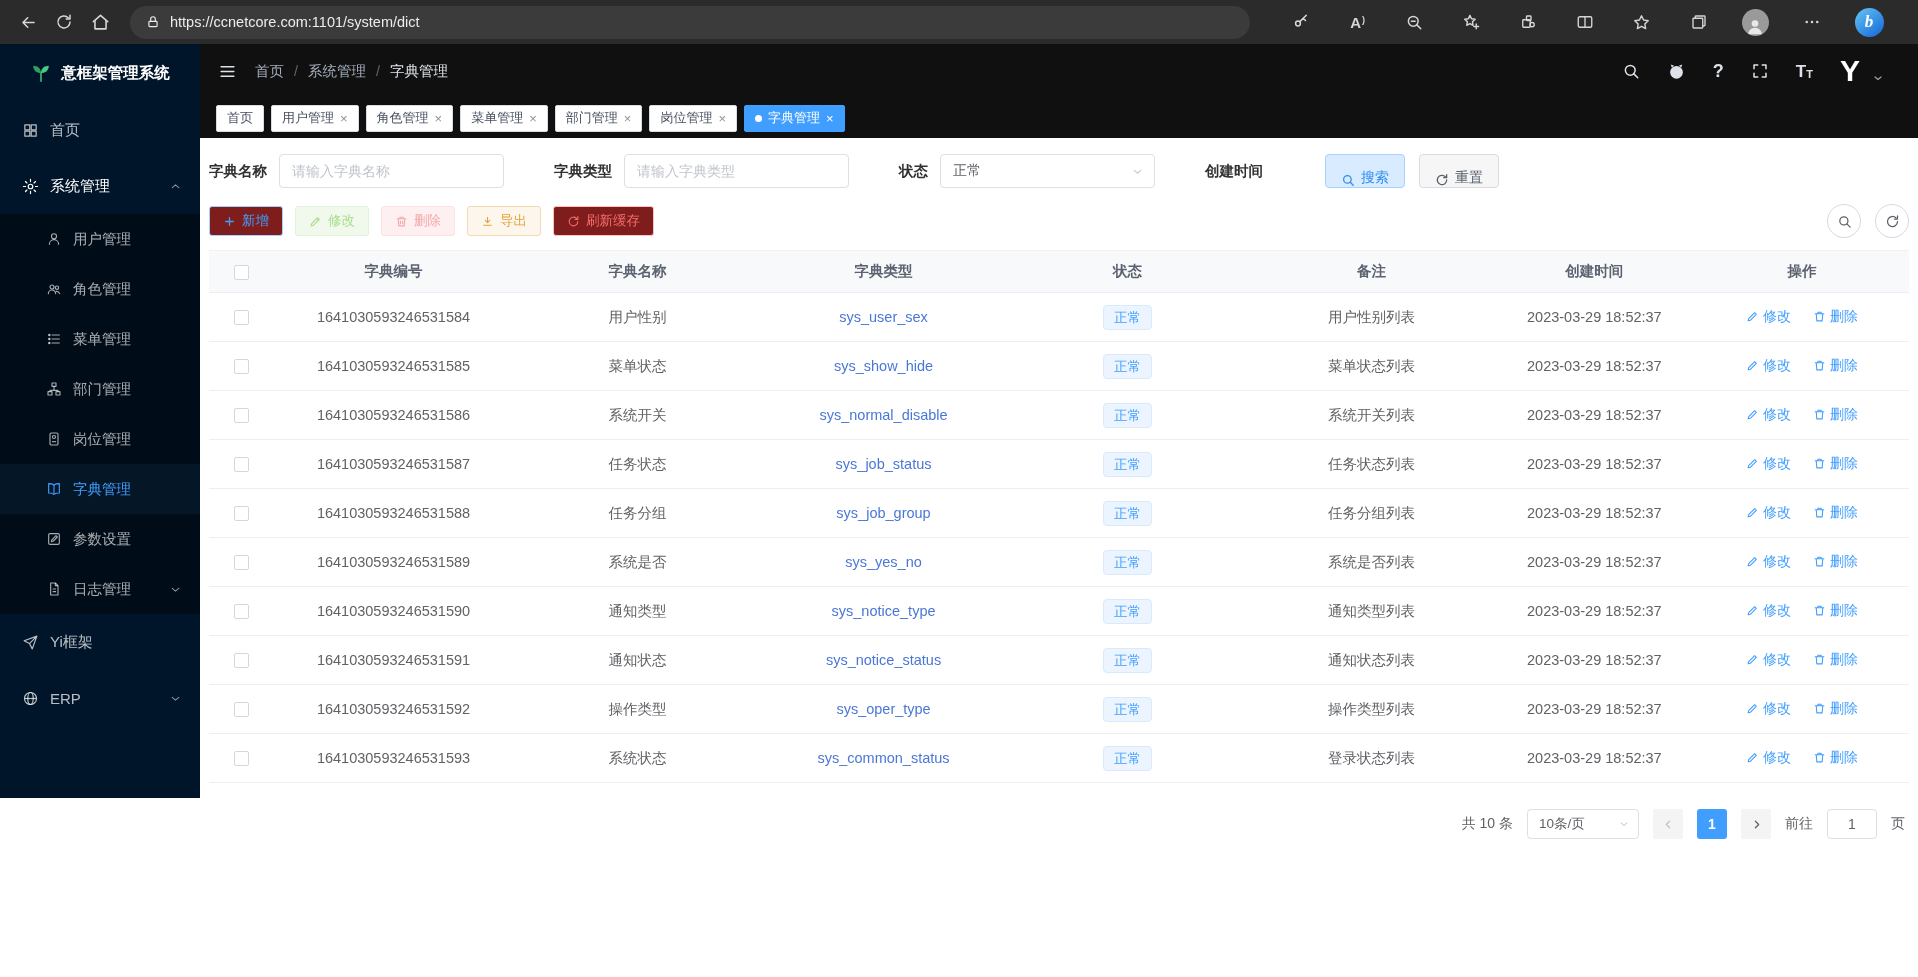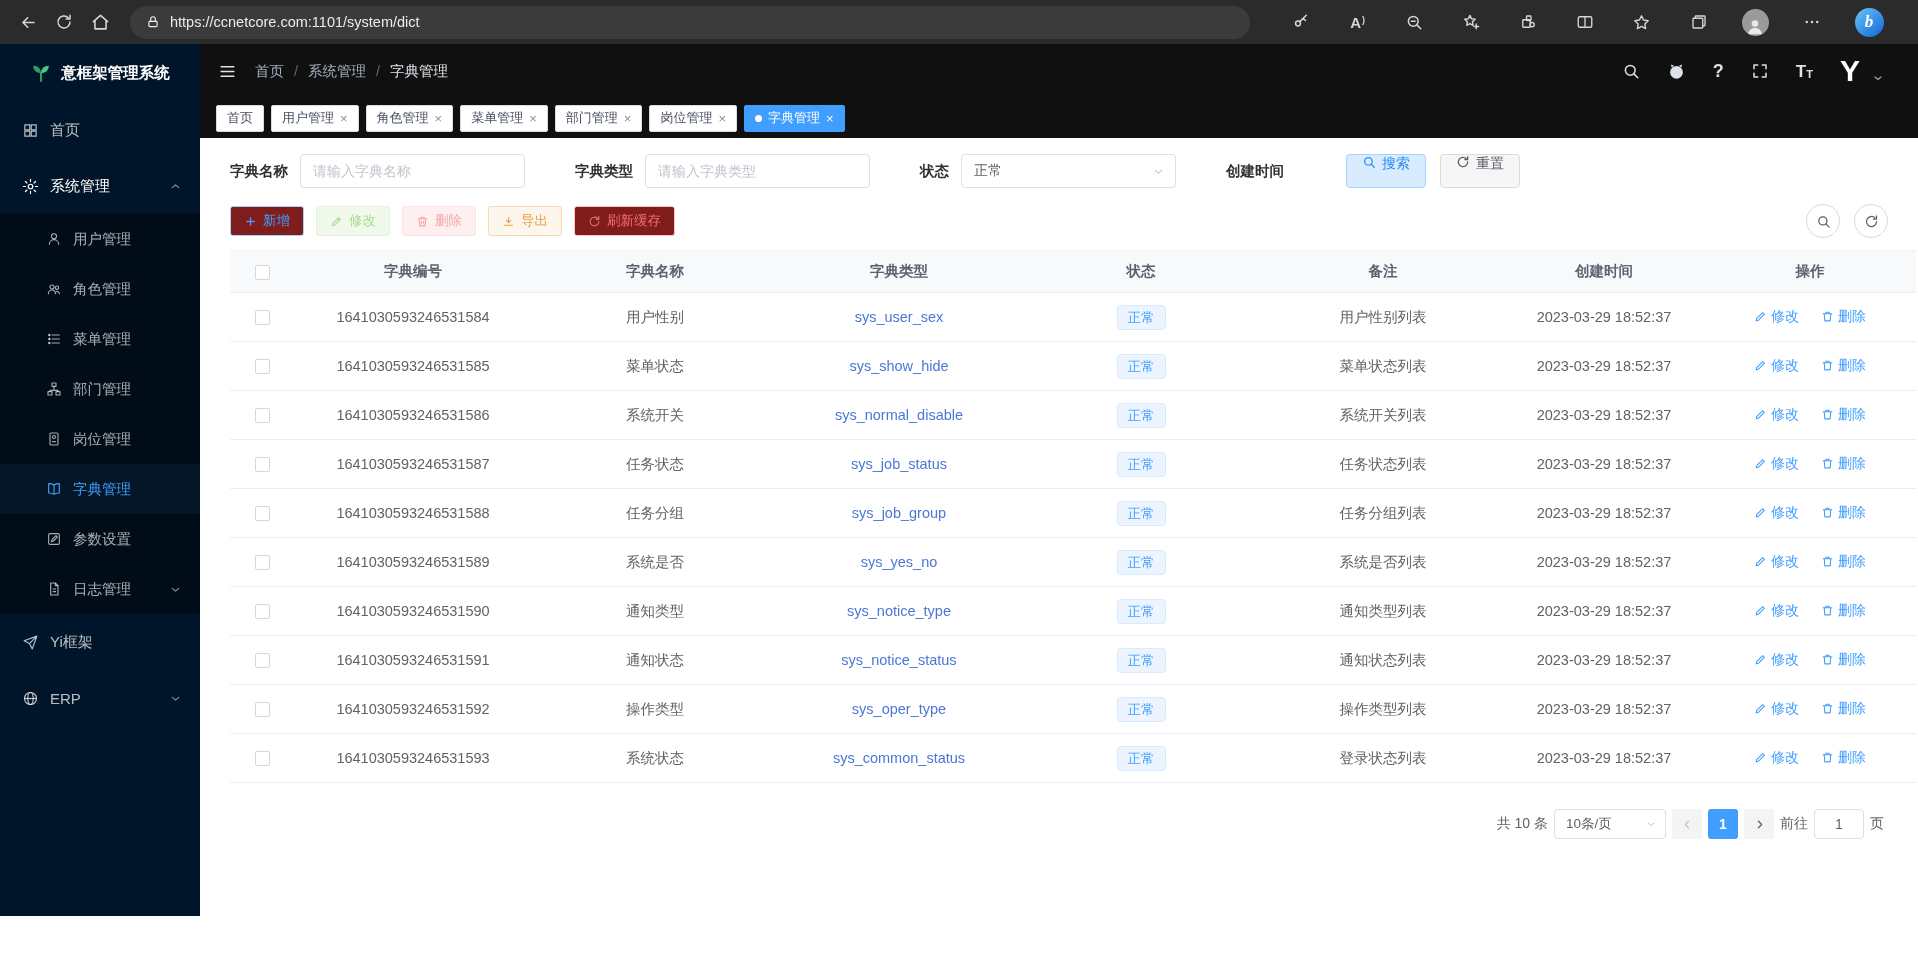--- a/index.html
+++ b/index.html
@@ -14,21 +14,21 @@
 .cbtn{width:36px;height:36px;border-radius:7px;display:flex;align-items:center;justify-content:center;color:#d6d6d6;flex:none}
 .urlbar{width:1120px;height:33px;margin:0 12px;background:#3b3b3b;border-radius:17px;display:flex;align-items:center;gap:10px;padding:0 16px;font-size:14.5px;color:#ececec;flex:none;cursor:text}
 .chrome-right{flex:1;display:flex;align-items:center;justify-content:space-evenly}
 .ra{display:flex;align-items:flex-start;gap:1px;font-size:15px;font-weight:bold;color:#d6d6d6}
 .ra .ra-sup{font-size:9px;margin-top:1px}
 .avatar{width:27px;height:27px;border-radius:50%;background:#9a9a9a;display:flex;align-items:flex-end;justify-content:center;overflow:hidden}
 .copilot{width:29px;height:29px;border-radius:50%;background:linear-gradient(140deg,#66c6f3,#1365d8);display:flex;align-items:center;justify-content:center;color:#fff;font-weight:bold;font-style:italic;font-size:17px;font-family:"Liberation Serif",serif}
 
 
 .app{display:flex;height:933px;background:#fff}
-.sidebar{width:200px;height:872px;background:#001529;flex:none}
+.sidebar{width:200px;height:754px;background:#001529;flex:none}
 .logo{height:58px;display:flex;align-items:center;justify-content:center;gap:9px;color:#fff;font-size:15.5px;font-weight:bold;cursor:pointer}
 .nav-item{height:56px;display:flex;align-items:center;gap:11px;padding:0 18px 0 22px;font-size:15px;color:rgba(255,255,255,.72);cursor:pointer;white-space:nowrap}
 .nav-item .chev{margin-left:auto;color:#8a95a3}
 .nav-item.open{color:#fff}
 .submenu{background:#000c17}
 .submenu .nav-item{height:50px;padding-left:46px;font-size:14.5px;color:rgba(255,255,255,.66)}
 .submenu .nav-item.active{color:#409eff;background:rgba(64,158,255,.07)}
 
 .main{flex:1;display:flex;flex-direction:column;min-width:0}
 .topbar{height:54px;background:#101010;display:flex;align-items:center;padding:0 34px 0 18px;color:#c9ced6}
@@ -46,31 +46,31 @@
 
 
 .tabbar{height:40px;background:#101010;display:flex;align-items:center;gap:7px;padding:0 16px}
 .tab{height:27px;display:flex;align-items:center;gap:6px;padding:0 10px;background:#fff;border:1px solid #d8dce5;border-radius:2px;color:#495060;font-size:13px;cursor:pointer;white-space:nowrap}
 .tab-x{font-size:13px;color:#8a919c;line-height:1;cursor:pointer}
 .tab.active{background:#409eff;border-color:#409eff;color:#fff}
 .tab.active .tab-x{color:#fff}
 .tab-dot{width:7px;height:7px;border-radius:50%;background:#fff;flex:none}
 
 
-.content{flex:1;background:#fff;padding:16px 30px 0}
+.content{flex:1;background:#fff;padding:16px 9px 0}
 .filters{display:flex;align-items:center;margin-bottom:16px}
 .f-item{display:flex;align-items:center;margin-right:50px}
 .f-item label{font-size:14.5px;font-weight:700;color:#303133;margin-right:12px;white-space:nowrap}
 .f-input{width:225px;height:34px;border:1px solid #dcdfe6;border-radius:4px;padding:0 12px;font-size:14px;color:#606266;outline:none;font-family:inherit}
 .f-input::placeholder{color:#c0c4cc}
 .f-select{width:215px;height:34px;border:1px solid #dcdfe6;border-radius:4px;display:flex;align-items:center;padding:0 10px 0 12px;font-size:14px;color:#606266;cursor:pointer}
 .f-select .sel-caret{margin-left:auto;color:#c0c4cc}
 .f-daterange{width:242px;height:34px;border:1px solid #dcdfe6;border-radius:4px;display:flex;align-items:center;gap:9px;padding:0 11px;font-size:13.5px;color:#c0c4cc;cursor:pointer}
 .f-daterange .dr-sep{color:#8a9099}
-.btn{height:34px;border-radius:4px;display:inline-flex;align-items:flex-start;gap:6px;padding:0 15px;font-size:14px;border:1px solid transparent}
+.btn{height:34px;border-radius:4px;display:inline-flex;align-items:flex-end;gap:6px;padding:0 15px;font-size:14px;border:1px solid transparent}
 .btn-search{background:#d9ecff;border-color:#a6d2ff;color:#2d8cf0;margin-right:14px}
 .btn-reset{background:#f6f6f7;border-color:#d9dbe0;color:#57606b}
 
 .toolbar{display:flex;align-items:center;margin-bottom:12px}
 .tbtn{height:30px;border-radius:3px;display:inline-flex;align-items:center;gap:6px;padding:0 13px;font-size:13.5px;margin-right:12px;border:1px solid}
 .tb-add{background:#7f1d1d;border-color:#a6d2ff;color:#409eff}
 .tb-edit{background:#f0f9eb;border-color:#e1f3d8;color:#a8dd8c;cursor:not-allowed}
 .tb-del{background:#fef0f0;border-color:#fde2e2;color:#f5a6a6;cursor:not-allowed}
 .tb-export{background:#fdf6ec;border-color:#f5dab1;color:#e6a23c}
 .tb-cache{background:#7f1d1d;border-color:#fbc4c4;color:#f56c6c}
@@ -78,21 +78,21 @@
 .cir{width:34px;height:34px;border-radius:50%;border:1px solid #d5d9e0;background:#fff;display:flex;align-items:center;justify-content:center;color:#5a6068}
 
 .dict-table{width:100%;border-collapse:collapse;table-layout:fixed}
 .dict-table th{height:42px;background:#f8f9fb;font-size:14.5px;font-weight:700;color:#5c6370;border-bottom:1px solid #ebeef5;border-top:1px solid #f0f2f5;text-align:center}
 .dict-table td{height:49px;text-align:center;font-size:14.5px;color:#606266;border-bottom:1px solid #ebeef5;overflow:hidden;white-space:nowrap}
 .cb{width:15px;height:15px;border:1px solid #d3d7de;border-radius:2px;background:#fff;display:inline-block;vertical-align:middle;cursor:pointer}
 .tlink{color:#4a77d6;cursor:pointer}
 .tag{display:inline-block;height:25px;line-height:23px;padding:0 10px;background:#ecf5ff;border:1px solid #d8eafc;color:#409eff;border-radius:4px;font-size:13.5px}
 .op{display:inline-flex;align-items:center;gap:4px;color:#409eff;cursor:pointer;margin:0 9px;font-size:14px}
 
-.pagination{display:flex;align-items:center;justify-content:flex-end;gap:6px;margin:26px 4px 0;font-size:14px;color:#606266}
+.pagination{display:flex;align-items:center;justify-content:flex-end;gap:14px;margin:26px 4px 0;font-size:14px;color:#606266}
 .pg-size{width:112px;height:30px;border:1px solid #dcdfe6;border-radius:4px;display:flex;align-items:center;padding:0 8px 0 11px;font-size:13.5px;color:#606266;cursor:pointer}
 .pg-size svg{margin-left:auto;color:#c0c4cc}
 .pg-btn{width:30px;height:30px;border-radius:3px;background:#f4f4f5;display:flex;align-items:center;justify-content:center;color:#606266}
 .pg-btn.prev{color:#c0c4cc}
 .pg-cur{width:30px;height:30px;border-radius:3px;background:#409eff;color:#fff;display:flex;align-items:center;justify-content:center;font-weight:700}
 .pg-goto-input{width:50px;height:30px;border:1px solid #dcdfe6;border-radius:4px;text-align:center;font-size:14px;color:#606266;outline:none;font-family:inherit}
 </style>
 </head>
 <body>
 

